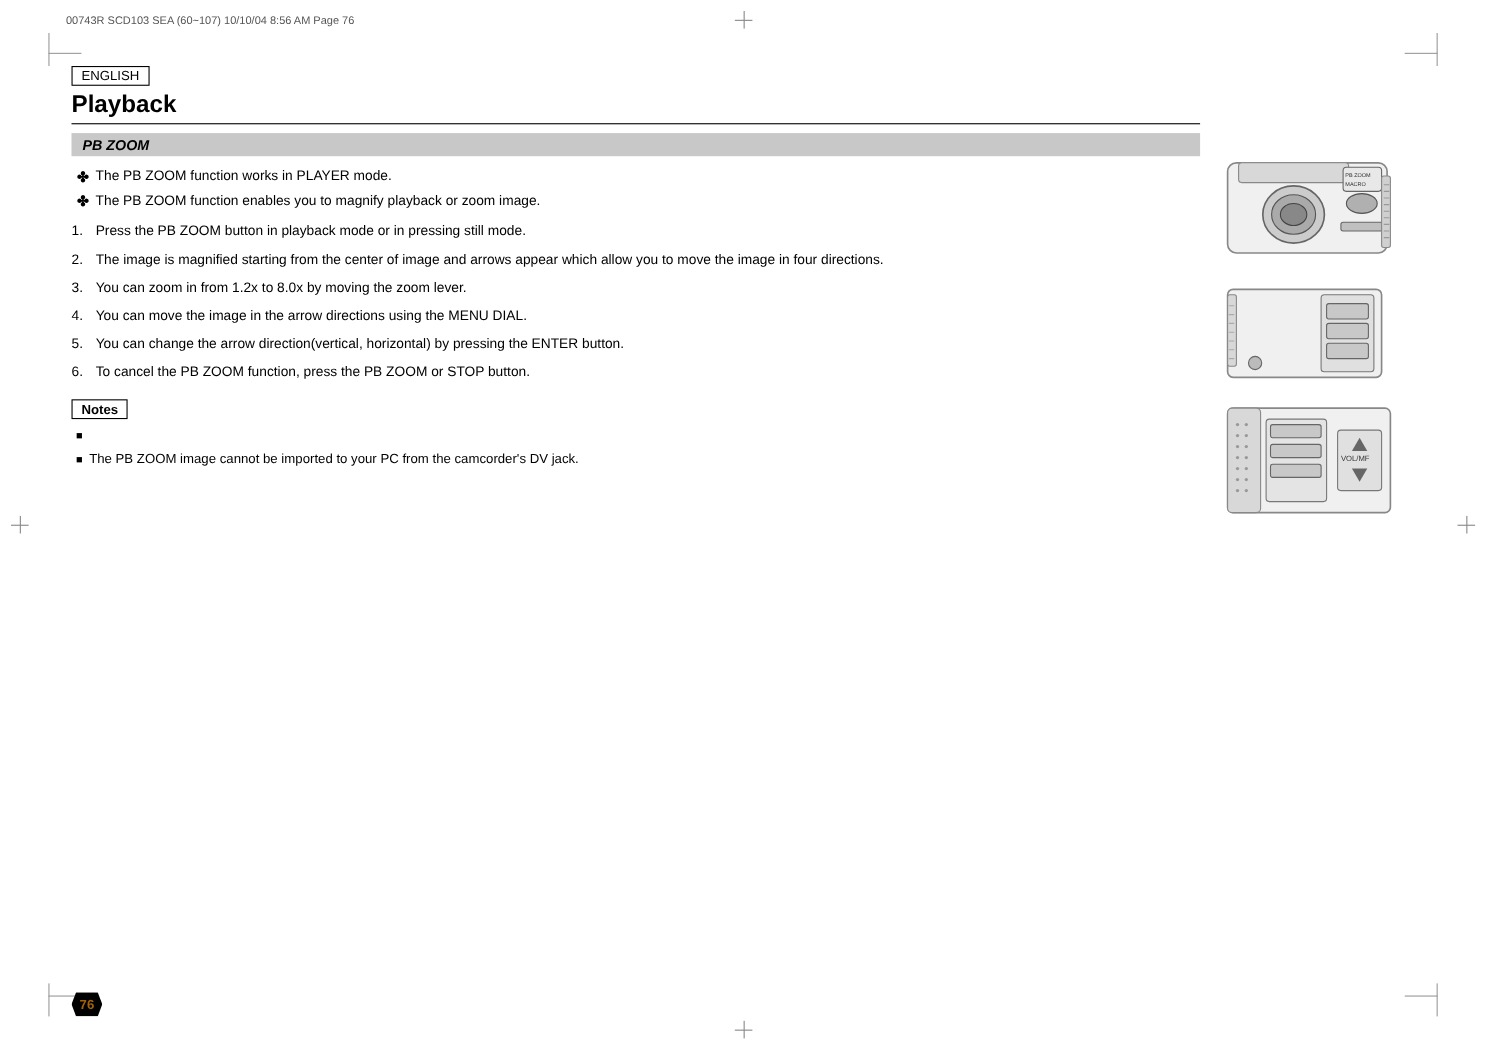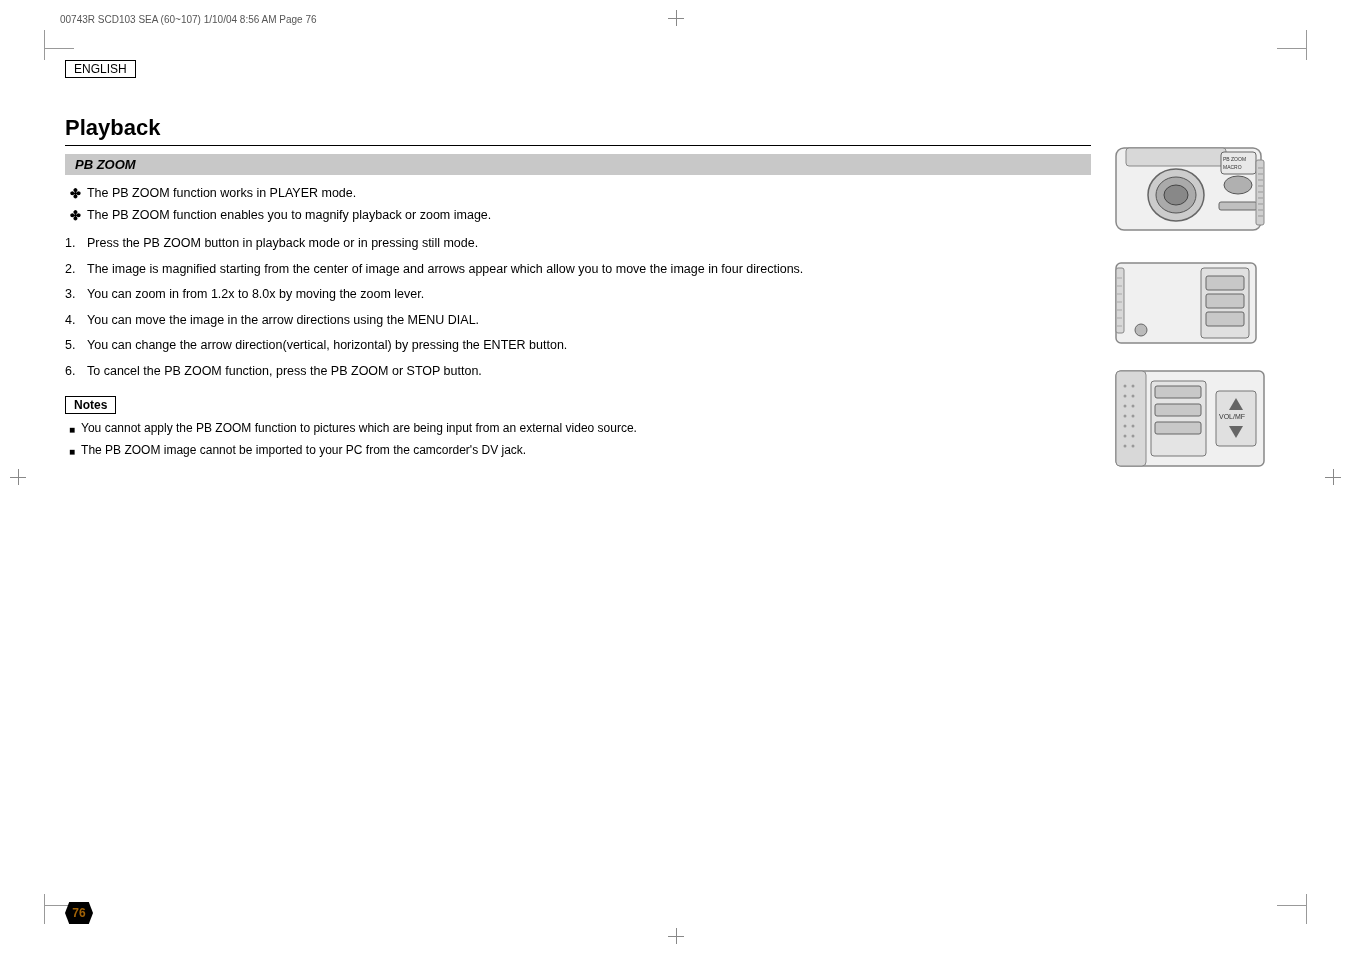--- a/index.html
+++ b/index.html
@@ -175,21 +175,20 @@
       margin-bottom: 4px;
     }
 
     
     .page-title {
       font-size: 22px;
       font-weight: bold;
       margin-bottom: 8px;
       padding-bottom: 4px;
       border-bottom: 1.5px solid #000;
-      margin-top: 33px;
     }
 
     
     .section-header {
       background: #c8c8c8;
       padding: 3px 10px;
       font-style: italic;
       font-weight: bold;
       font-size: 13px;
       margin-bottom: 10px;
@@ -311,21 +310,21 @@
 <div class="corner-line-left-top"></div>
 <div class="corner-line-left-bottom"></div>
 <div class="corner-line-right-top"></div>
 <div class="corner-line-right-bottom"></div>
 
 <div class="center-crosshair-top crosshair"></div>
 <div class="center-crosshair-bottom crosshair"></div>
 <div class="center-crosshair-left crosshair"></div>
 <div class="center-crosshair-right crosshair"></div>
 
-<div class="header-meta">00743R SCD103 SEA (60~107)   1/10/04 8:56 AM   Page 76</div>
+<div class="header-meta">00743R SCD103 SEA (60~107)   10/10/04 8:56 AM   Page 76</div>
 
 <div class="main-content">
 
   <div class="left-column">
     
     <div class="language-badge">ENGLISH</div>
 
     
     <div class="page-title">Playback</div>
 
@@ -371,21 +370,20 @@
         <span>To cancel the PB ZOOM function, press the PB ZOOM or STOP button.</span>
       </li>
     </ol>
 
     
     <div class="notes-box">
       <div class="notes-label">Notes</div>
       <div class="notes-bullets">
         <div class="notes-bullet">
           <span class="square-bullet">■</span>
-          <span>You cannot apply the PB ZOOM function to pictures which are being input from an external video source.</span>
         </div>
         <div class="notes-bullet">
           <span class="square-bullet">■</span>
           <span>The PB ZOOM image cannot be imported to your PC from the camcorder's DV jack.</span>
         </div>
       </div>
     </div>
   </div>
 
   <div class="right-column">

